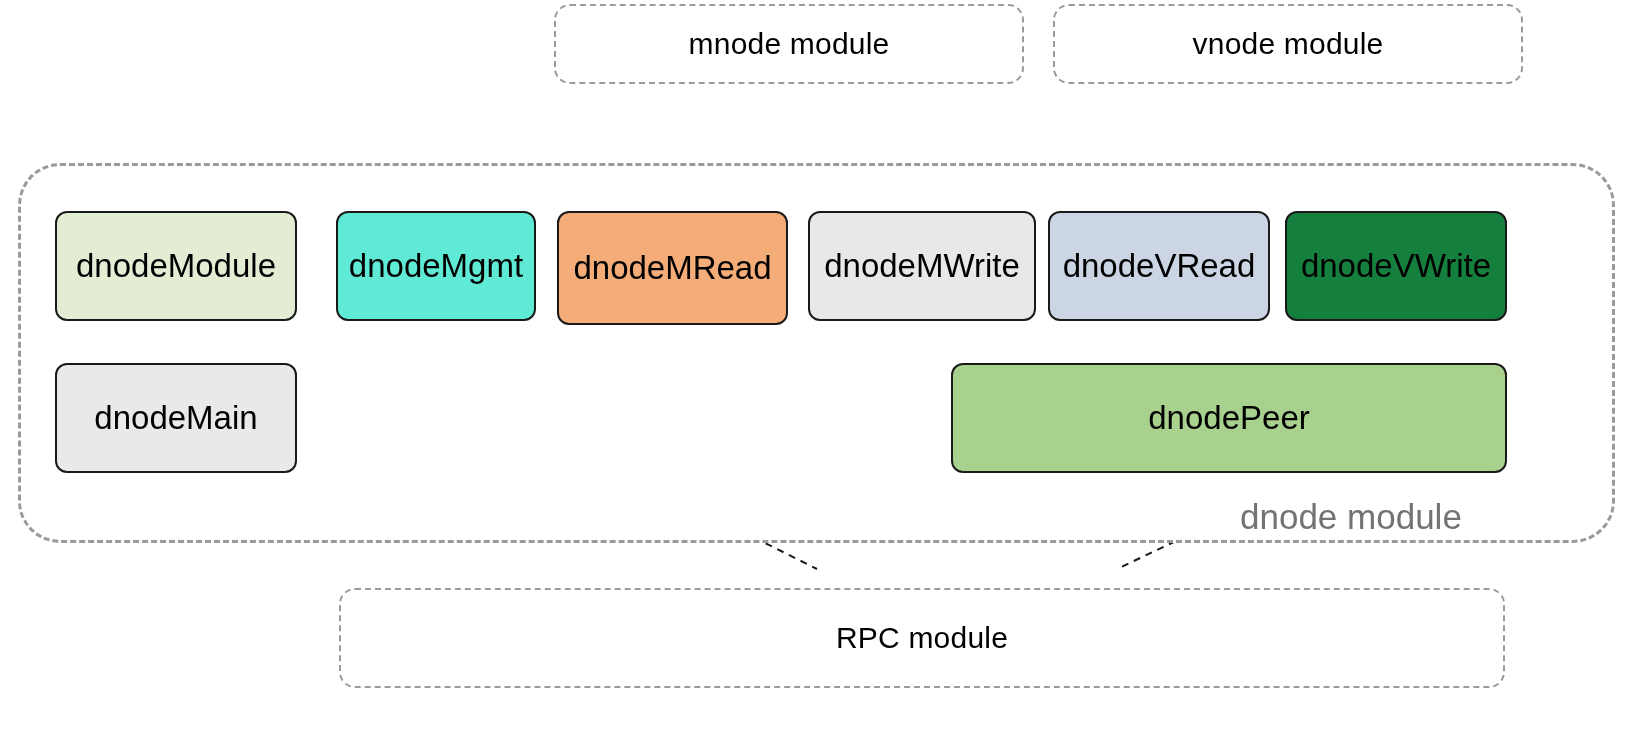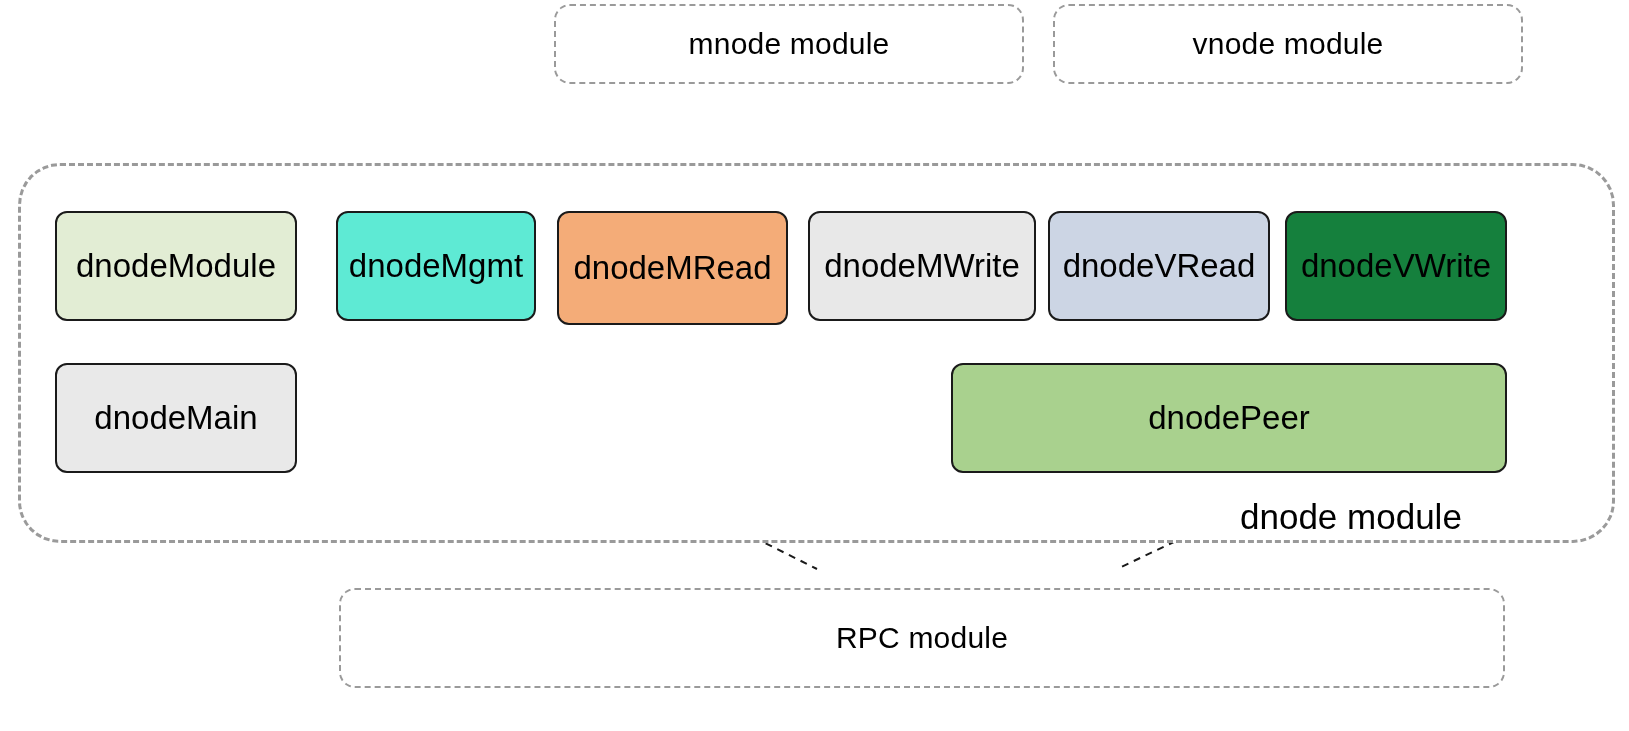--- a/index.html
+++ b/index.html
@@ -51,21 +51,21 @@
   }
   #dnode-container {
     position: absolute;
     box-sizing: border-box;
     background: #ffffff;
     border: 3px dashed #9a9a9a;
     border-radius: 42px;
   }
   #dnode-module-label {
     position: absolute;
-    color: #000000;
+    color: #737373;
     font-size: 35px;
     white-space: nowrap;
     text-align: right;
   }
 </style>
 </head>
 <body>
 
 <div id="canvas">
 

